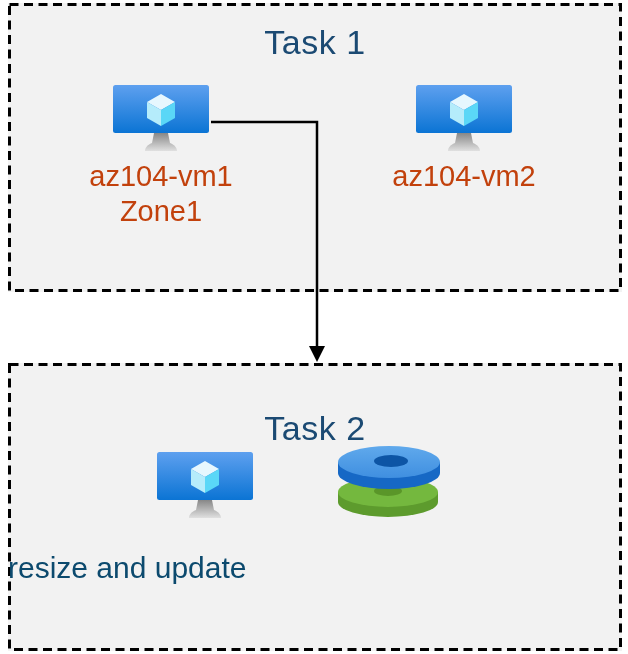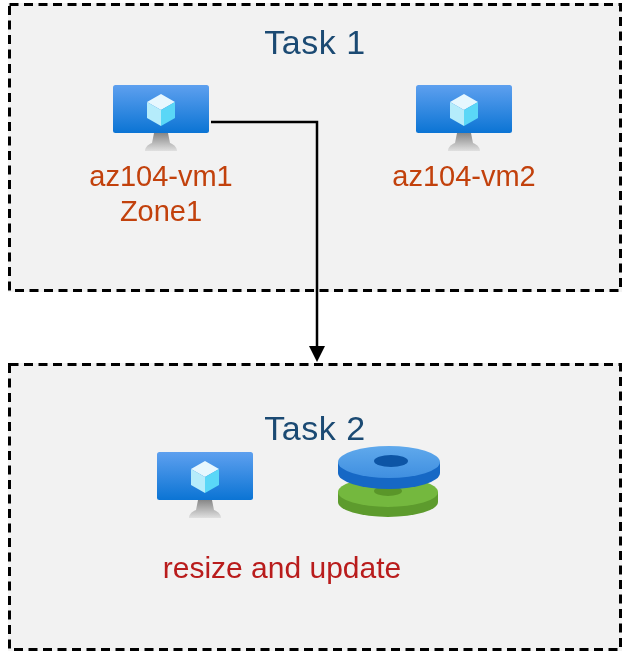--- a/index.html
+++ b/index.html
@@ -50,23 +50,22 @@
     line-height: 35px;
     color: #c2410c;
   }
   .vm-icon { width: 96px; height: 74px; display: block; }
   .task2 .vm-icon.solo { position: absolute; left: 149px; top: 89px; }
   .disks-icon { position: absolute; left: 329px; top: 82px; width: 104px; height: 72px; }
   .caption {
     position: absolute;
     left: 0; top: 188px;
     width: 548px;
-    text-align: center;
     font-size: 30px;
-    color: #b91c1c;
+    color: #0c4a6e;
   }
   .arrow-overlay {
     position: absolute; left: 0; top: 0;
     width: 628px; height: 654px;
     pointer-events: none;
     z-index: 5;
   }
   .hidden-defs { position: absolute; width: 0; height: 0; }
 </style>
 </head>

